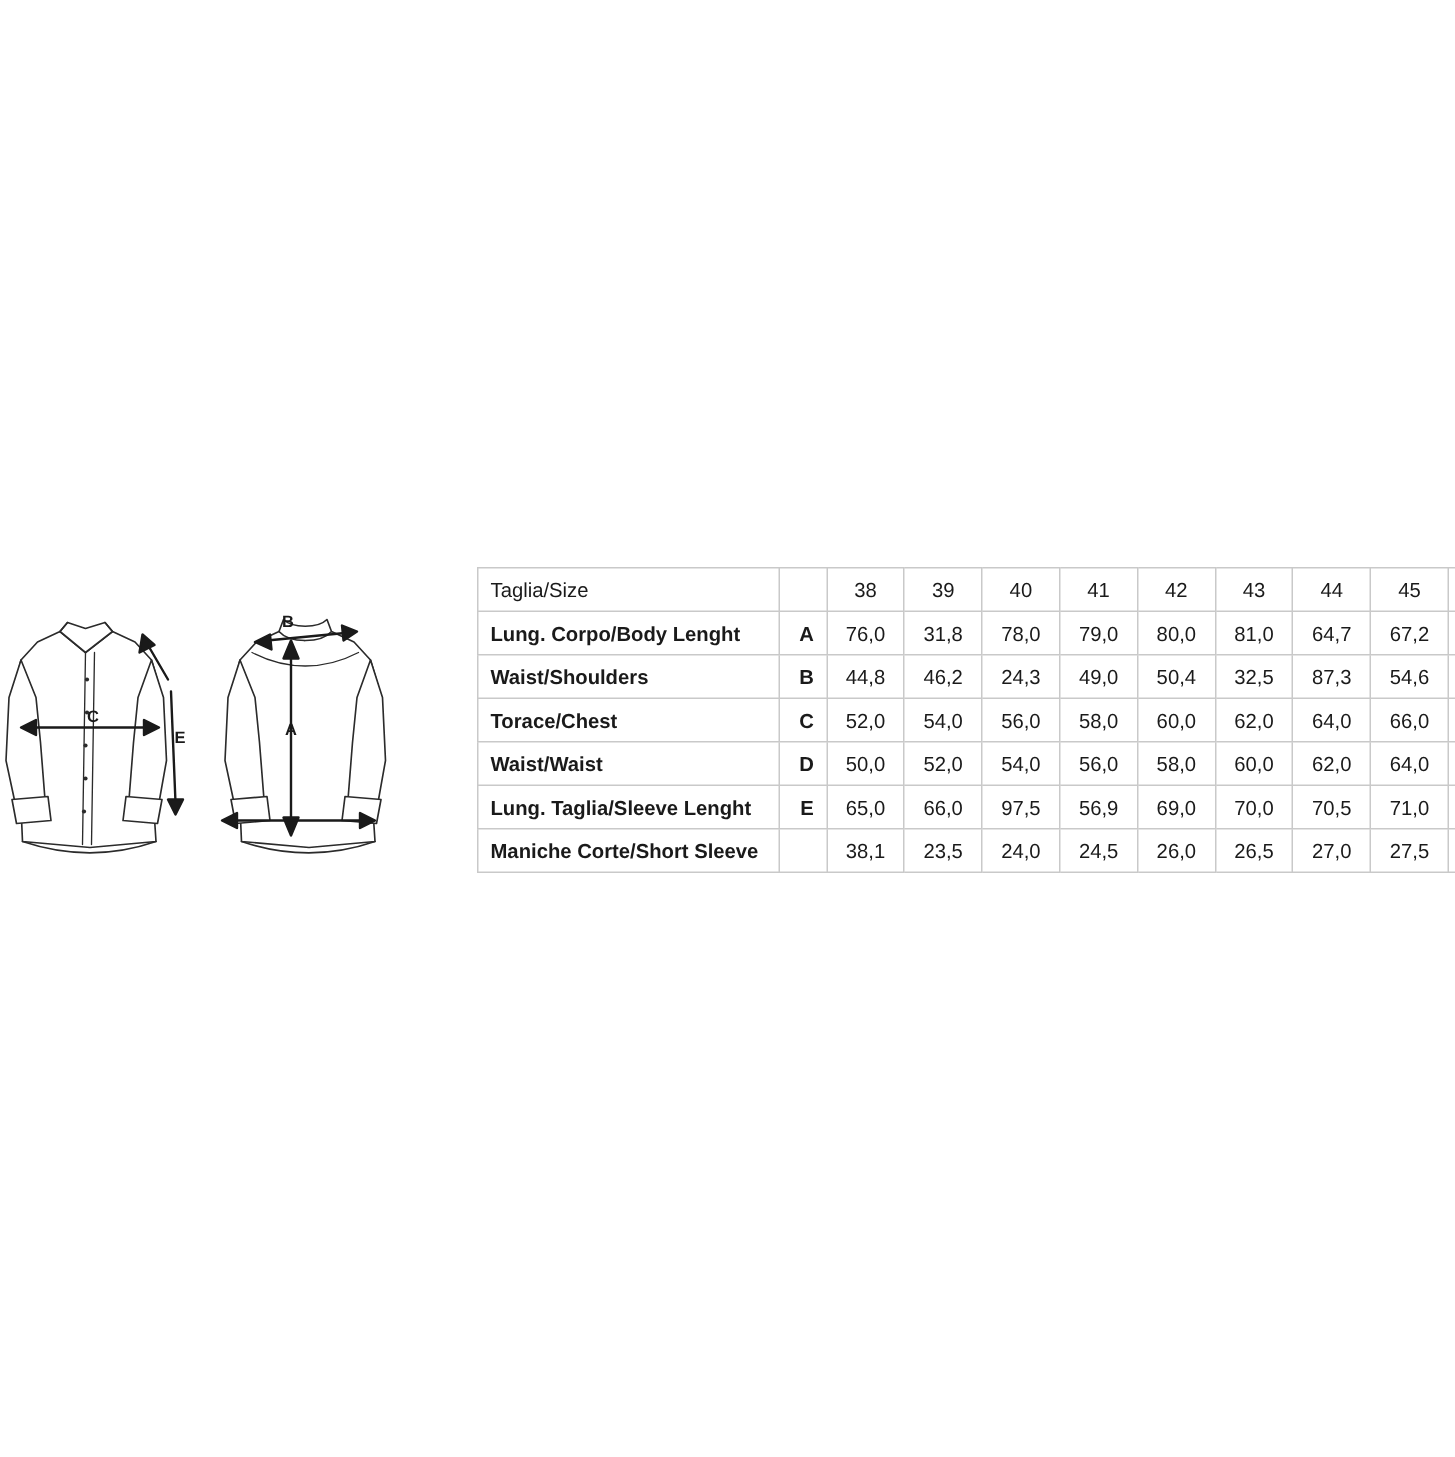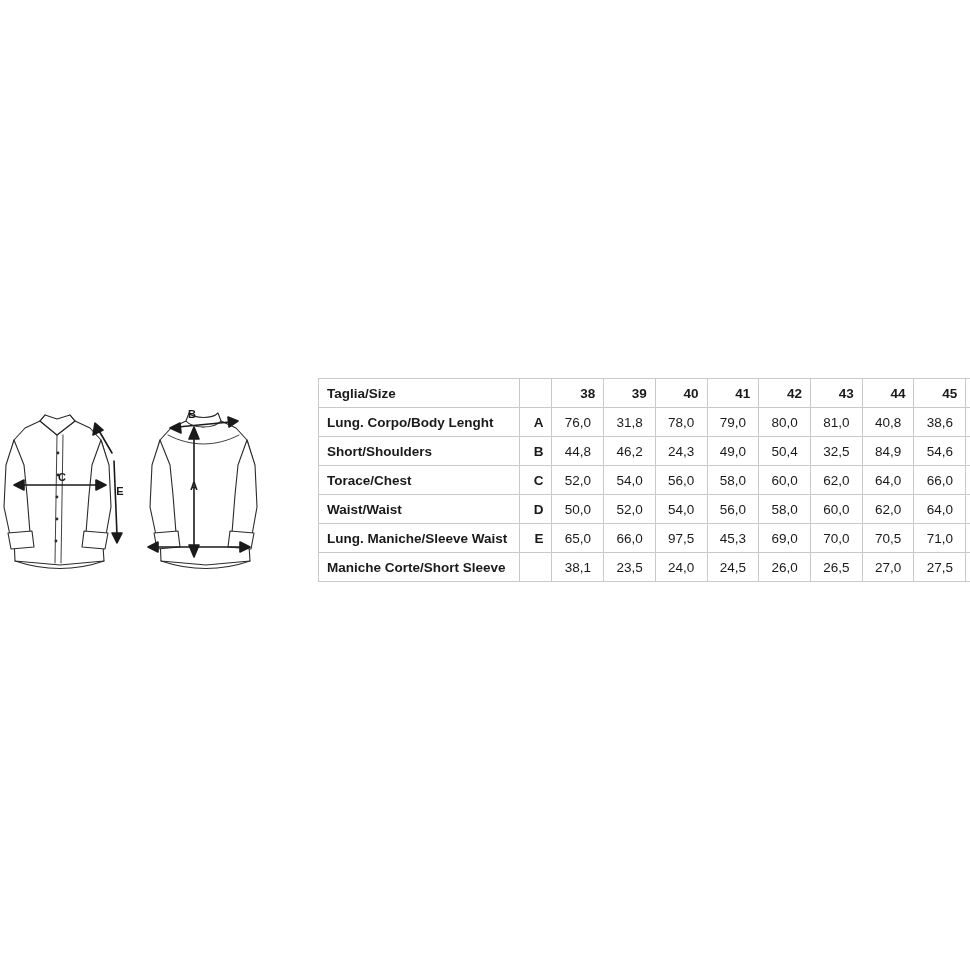--- a/index.html
+++ b/index.html
@@ -67,24 +67,24 @@
     border-right: none;
   }
   td.val {
     width: 46px;
     text-align: center;
     font-size: 13.5px;
     padding: 0 4px;
   }
   td.head-size {
     font-weight: bold;
-    text-align: right;
+    text-align: center;
   }
   tr.header-row td {
-    font-weight: bold;
+    font-weight: normal;
   }
 </style>
 </head>
 <body>
 
 <div id="illustration">
   <svg width="300" height="200" viewBox="0 0 300 200" xmlns="http://www.w3.org/2000/svg">
     <g fill="#ffffff" stroke="#2b2b2b" stroke-width="1.1" stroke-linejoin="round" stroke-linecap="round">
 
       <g>
@@ -186,35 +186,35 @@
 
       <tr>
         <td class="row-label">Lung. Corpo/Body Lenght</td>
         <td class="row-letter">A</td>
         <td class="val">76,0</td>
         <td class="val">31,8</td>
         <td class="val">78,0</td>
         <td class="val">79,0</td>
         <td class="val">80,0</td>
         <td class="val">81,0</td>
-        <td class="val">40,8</td>
-        <td class="val">38,6</td>
+        <td class="val">64,7</td>
+        <td class="val">67,2</td>
         <td class="val">84,0</td>
       </tr>
 
       <tr>
-        <td class="row-label">Short/Shoulders</td>
+        <td class="row-label">Waist/Shoulders</td>
         <td class="row-letter">B</td>
         <td class="val">44,8</td>
         <td class="val">46,2</td>
         <td class="val">24,3</td>
         <td class="val">49,0</td>
         <td class="val">50,4</td>
         <td class="val">32,5</td>
-        <td class="val">84,9</td>
+        <td class="val">87,3</td>
         <td class="val">54,6</td>
         <td class="val">56,0</td>
       </tr>
 
       <tr>
         <td class="row-label">Torace/Chest</td>
         <td class="row-letter">C</td>
         <td class="val">52,0</td>
         <td class="val">54,0</td>
         <td class="val">56,0</td>
@@ -234,26 +234,26 @@
         <td class="val">54,0</td>
         <td class="val">56,0</td>
         <td class="val">58,0</td>
         <td class="val">60,0</td>
         <td class="val">62,0</td>
         <td class="val">64,0</td>
         <td class="val">66,0</td>
       </tr>
 
       <tr>
-        <td class="row-label">Lung. Maniche/Sleeve Waist</td>
+        <td class="row-label">Lung. Taglia/Sleeve Lenght</td>
         <td class="row-letter">E</td>
         <td class="val">65,0</td>
         <td class="val">66,0</td>
         <td class="val">97,5</td>
-        <td class="val">45,3</td>
+        <td class="val">56,9</td>
         <td class="val">69,0</td>
         <td class="val">70,0</td>
         <td class="val">70,5</td>
         <td class="val">71,0</td>
         <td class="val">71,5</td>
       </tr>
 
       <tr>
         <td class="row-label">Maniche Corte/Short Sleeve</td>
         <td class="row-letter"></td>

